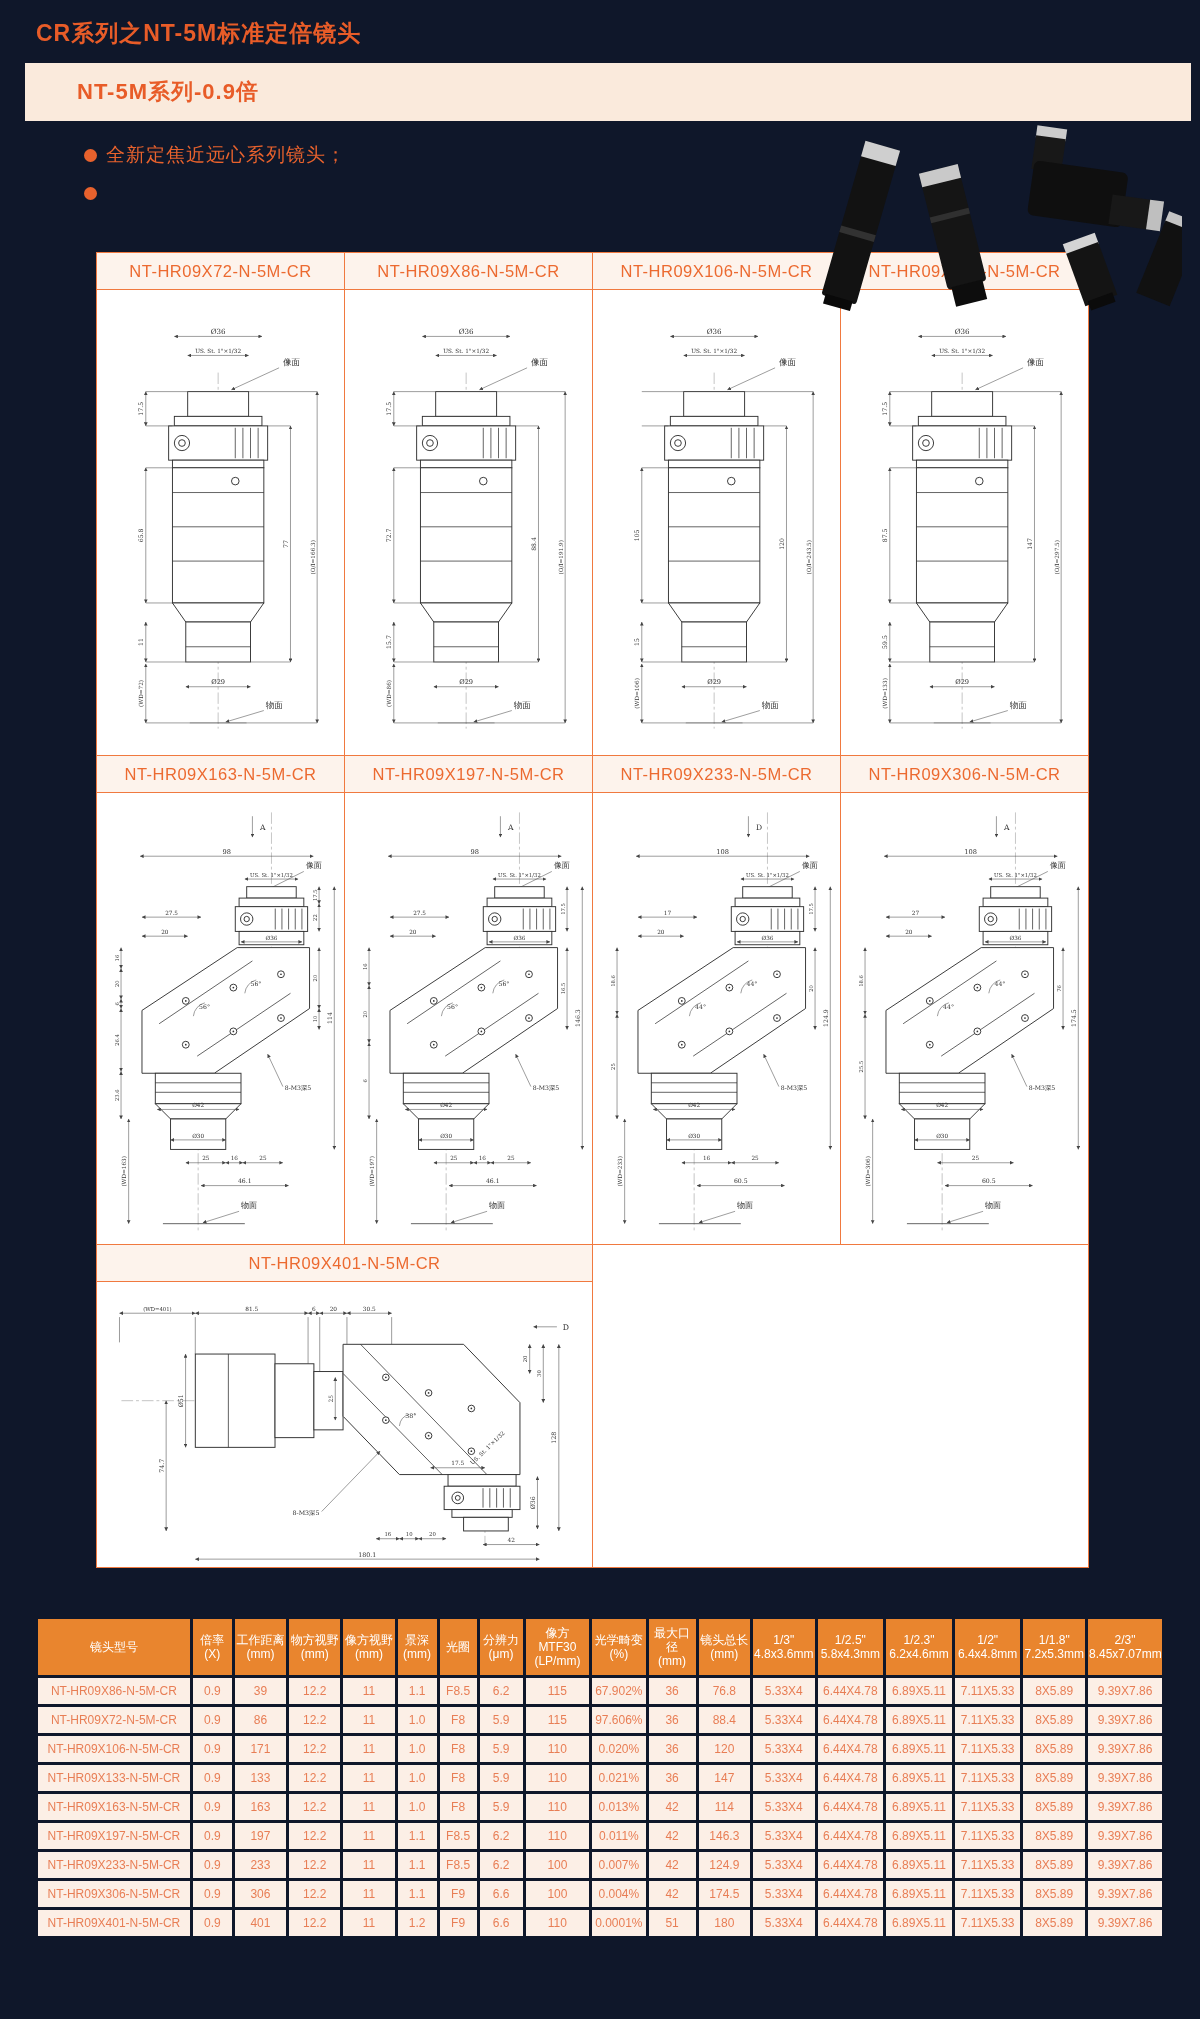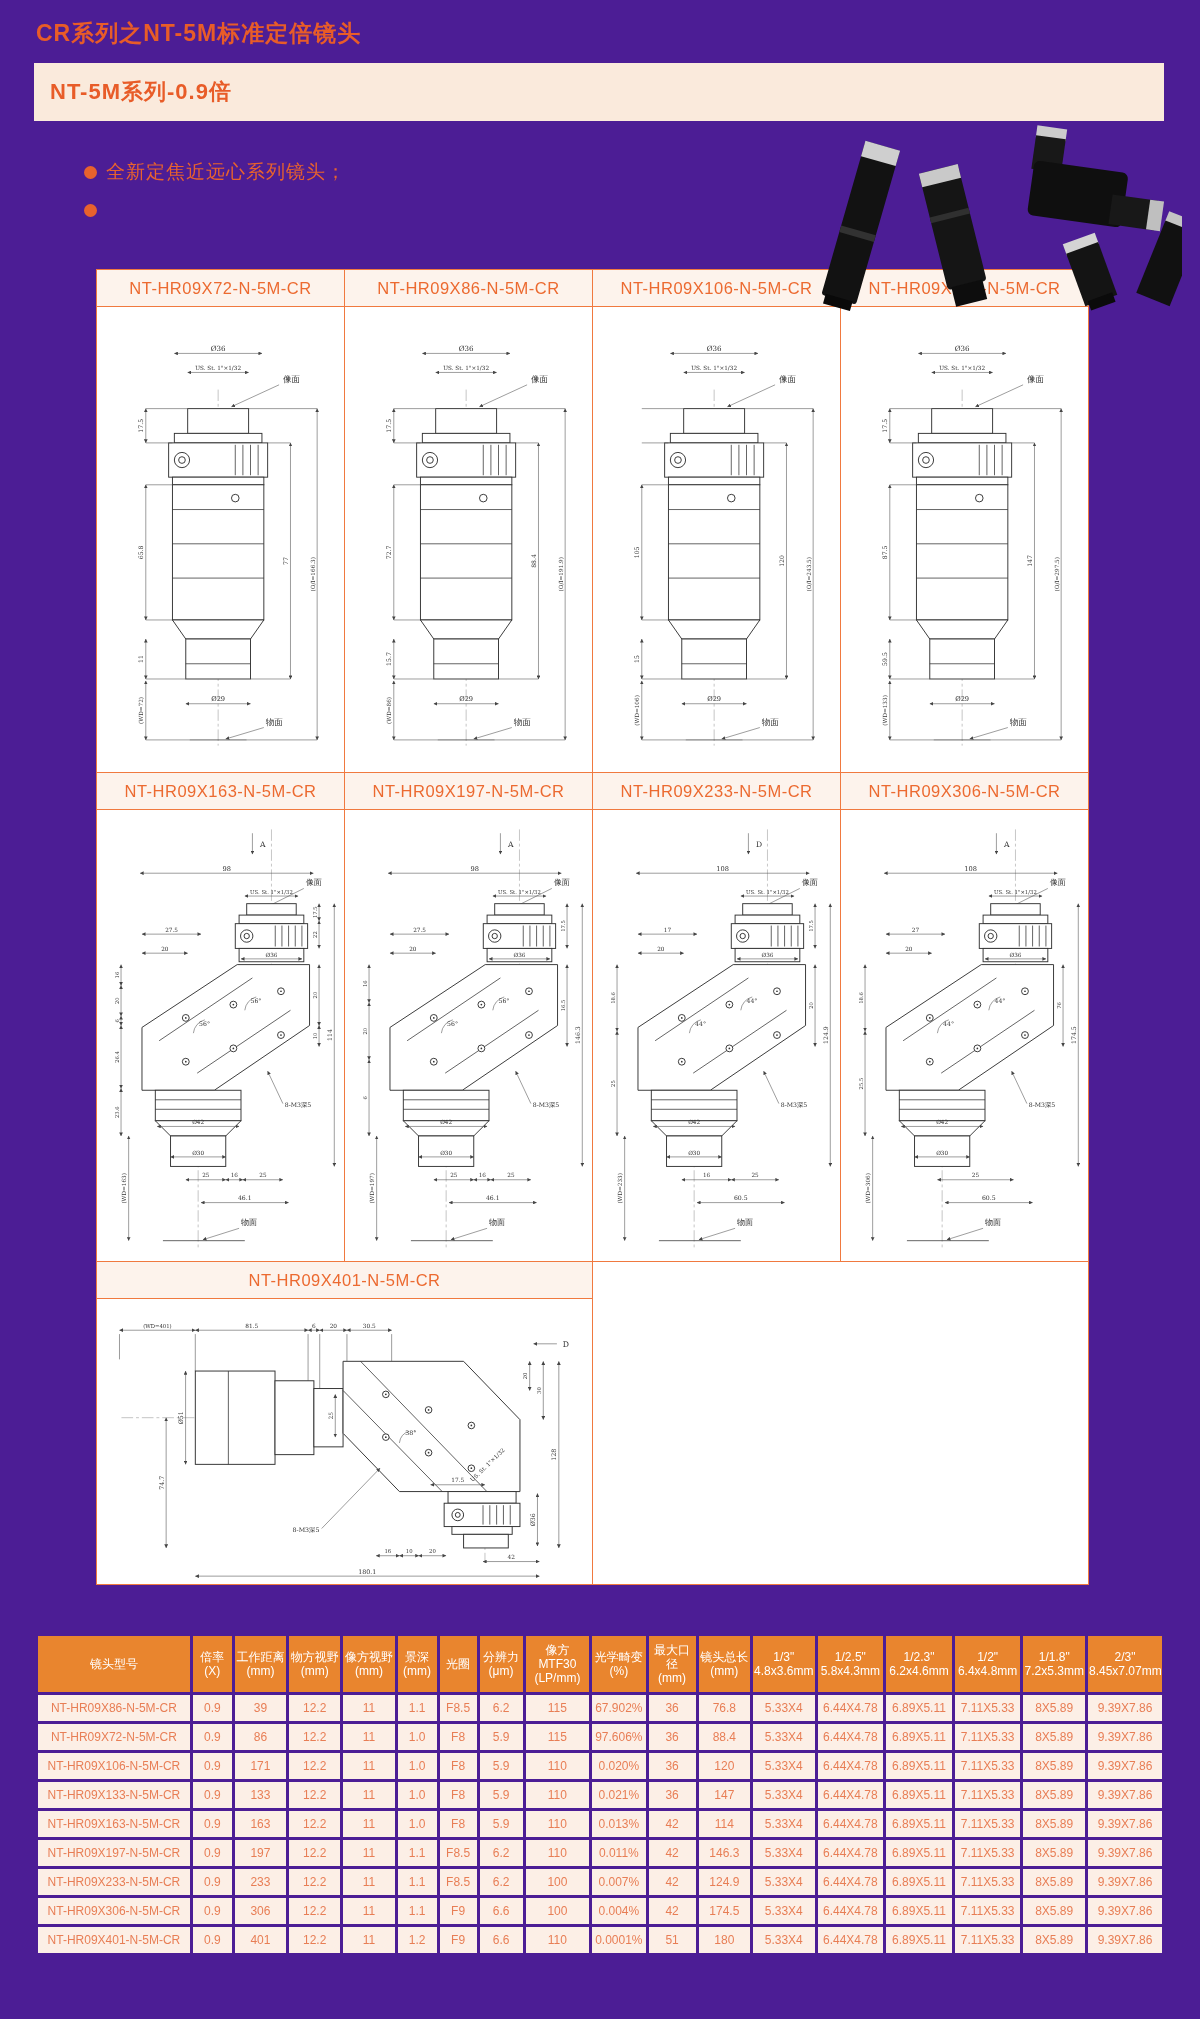--- a/index.html
+++ b/index.html
@@ -1,21 +1,21 @@
 <!DOCTYPE html>
 <html><head>
 <meta charset="utf-8">
 <style>
   html,body{margin:0;padding:0;background:#fff;}
   body{width:1200px;font-family:"Liberation Sans","DejaVu Sans",sans-serif;}
-  .page{position:relative;width:1200px;height:2019px;overflow:hidden;background:#4c1d95;}
+  .page{position:relative;width:1200px;height:2019px;overflow:hidden;background:#0f172a;}
   .title{margin:0;padding:18px 0 0 36px;font-size:23px;font-weight:bold;color:#e85c28;letter-spacing:1px;}
-  .banner{margin:14px 0 0 34px;width:1130px;height:58px;background:#faeadc;display:flex;align-items:center;}
+  .banner{margin:14px 0 0 25px;width:1130px;height:58px;background:#faeadc;display:flex;align-items:center;padding-left:36px;}
   .banner span{padding-left:16px;font-size:22px;font-weight:bold;color:#e85c28;letter-spacing:1px;}
-  .features{list-style:none;margin:32px 0 0 84px;padding:0;}
+  .features{list-style:none;margin:15px 0 0 84px;padding:0;}
   .features li{display:flex;align-items:center;height:38px;font-size:19px;color:#e8622d;letter-spacing:1px;}
   .features .dot{width:13px;height:13px;border-radius:50%;background:#e8622d;margin-right:9px;flex:0 0 auto;}
   .photo{position:absolute;right:18px;top:112px;width:420px;height:205px;}
   
   .dgrid{margin:40px 0 0 96px;width:992px;display:grid;grid-template-columns:repeat(4,1fr);
          grid-template-rows:37px 466px 37px 452px 37px 286px;border-top:1.5px solid #f0793f;border-left:1.5px solid #f0793f;}
   .dg-head{border-right:1.5px solid #f0793f;border-bottom:1.5px solid #f0793f;background:#fdf3ec;
            display:flex;align-items:center;justify-content:center;font-size:16.5px;color:#ec6a30;letter-spacing:.5px;}
   .dg-cell{border-right:1.5px solid #f0793f;border-bottom:1.5px solid #f0793f;background:#fff;
            display:flex;align-items:center;justify-content:center;overflow:hidden;}

